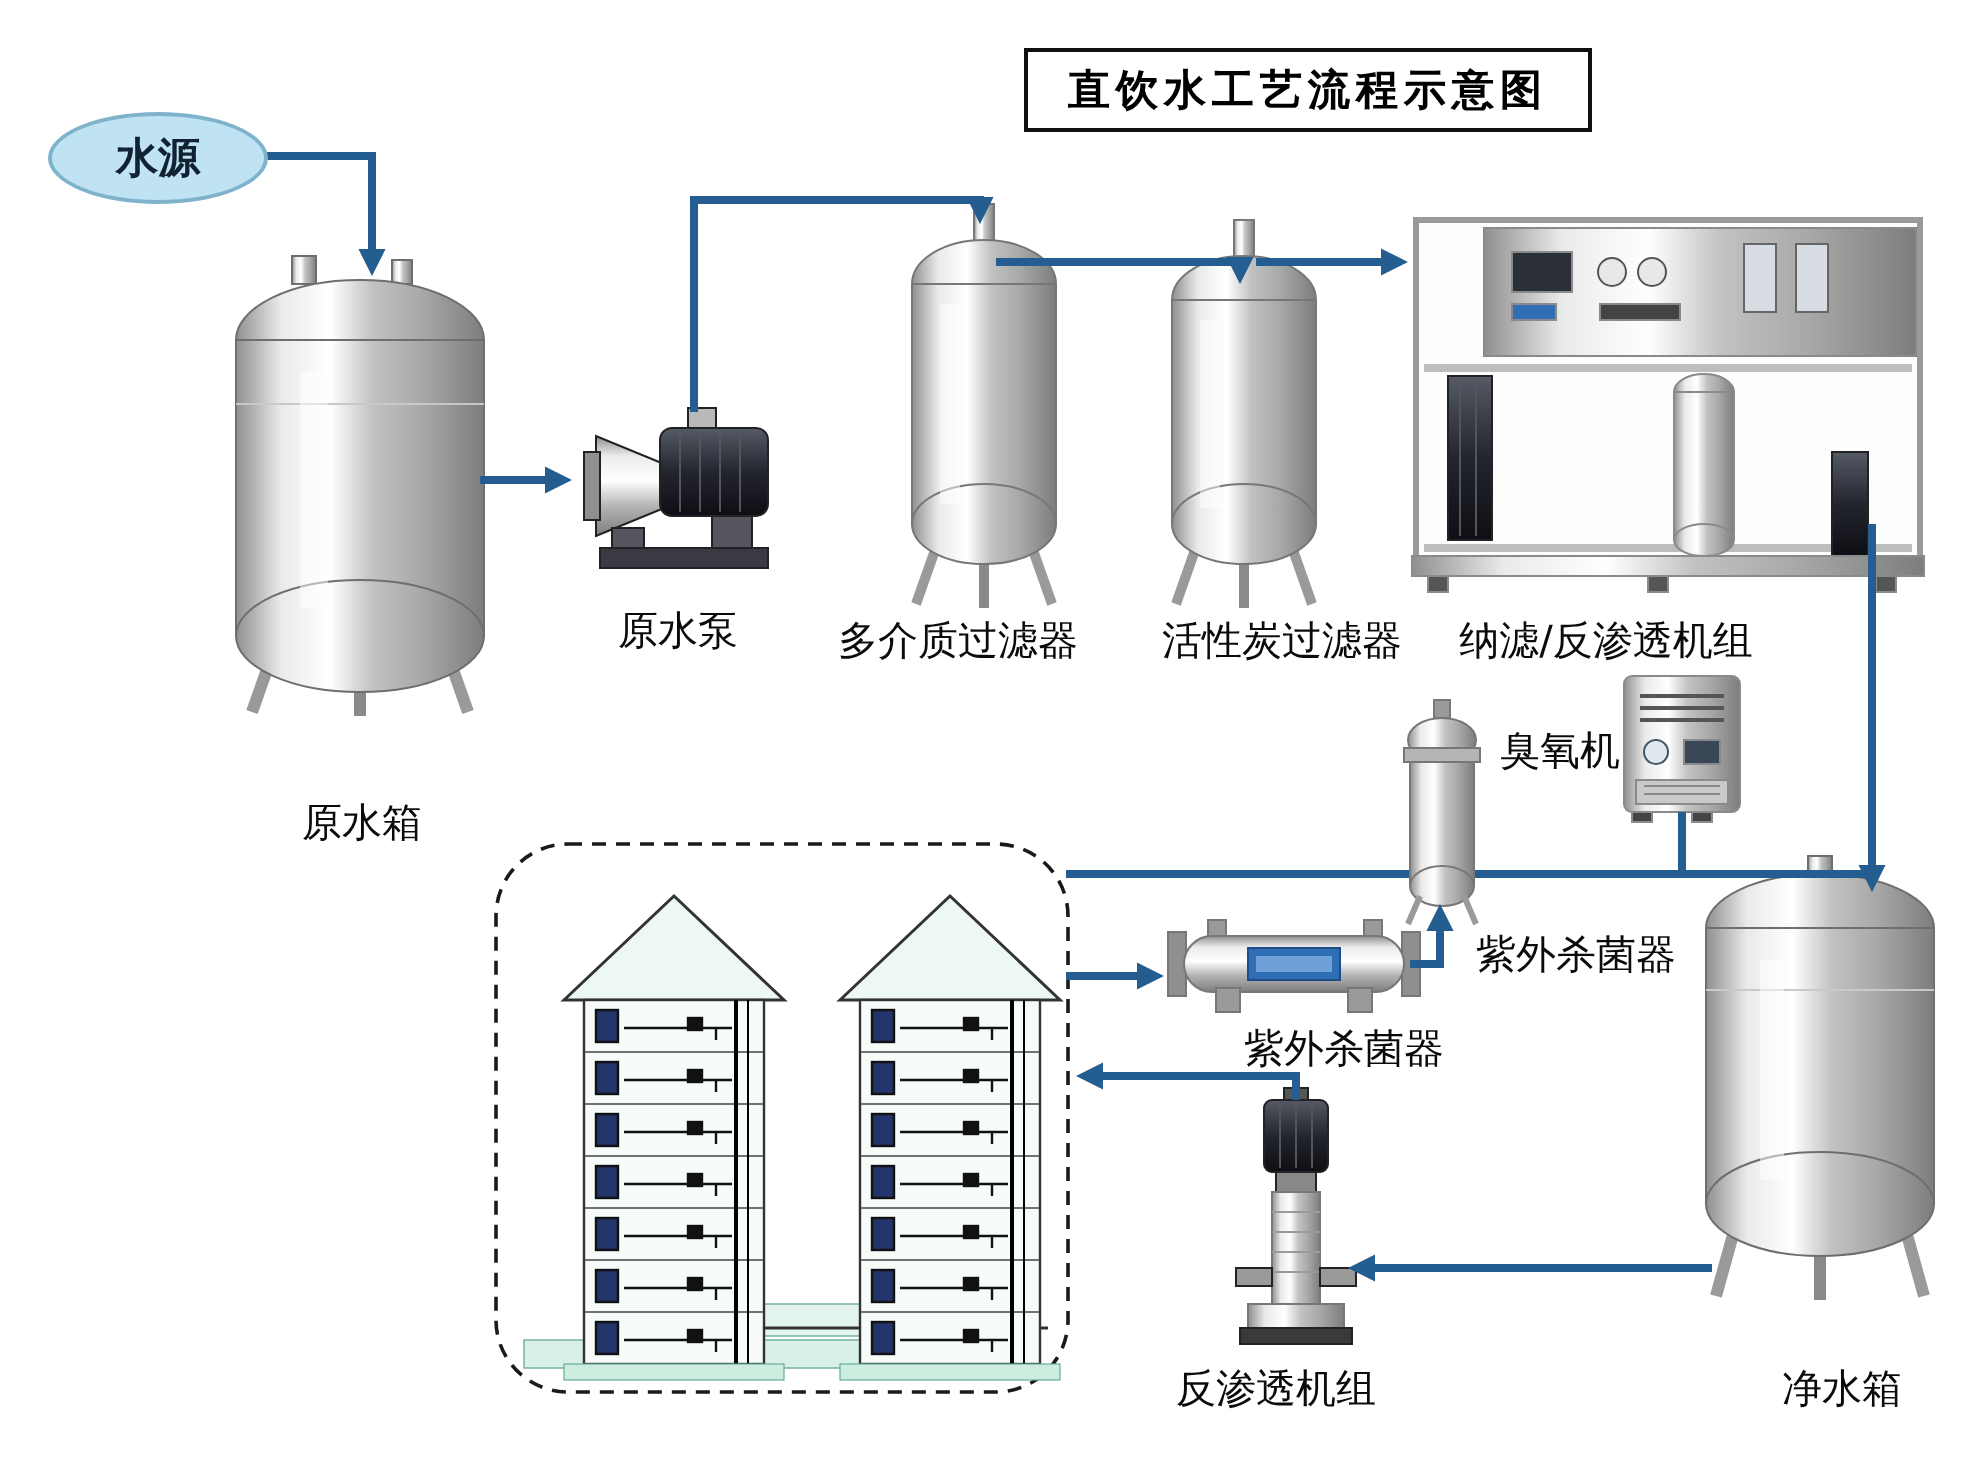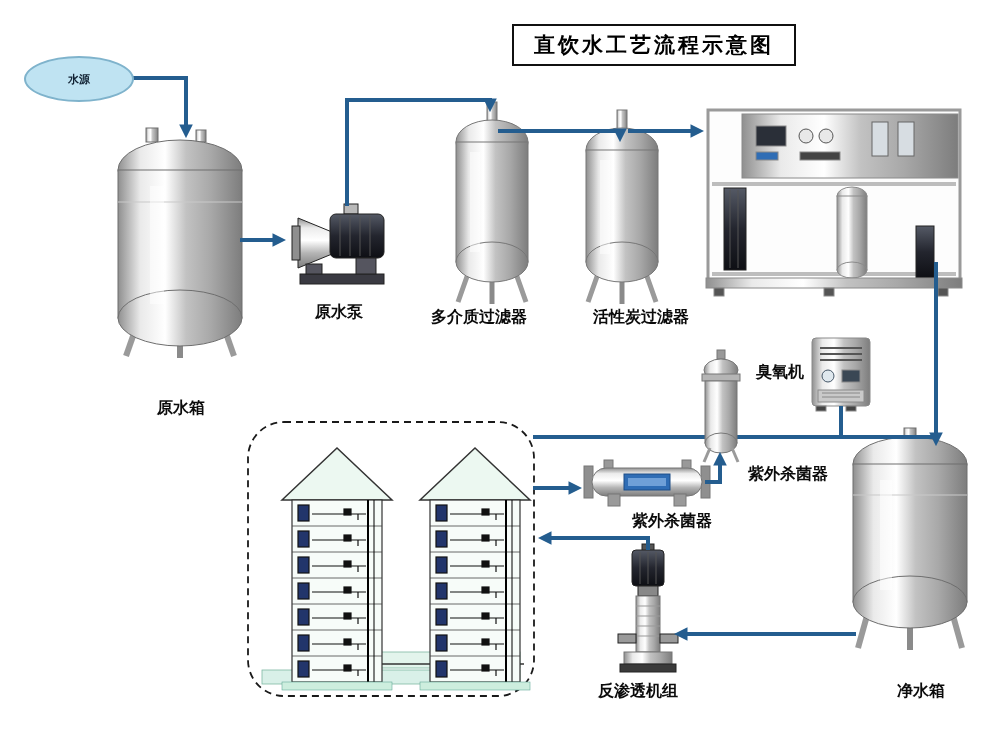--- a/index.html
+++ b/index.html
@@ -12,25 +12,25 @@
   .arrowhead{fill:var(--pipe,#245d8f);}
   .title-box{
     position:absolute;left:512px;top:24px;background:#fff;
     border:2px solid #101010;padding:5px 20px;
     font-size:21px;font-weight:700;letter-spacing:3px;color:#000;white-space:nowrap;
   }
   .source{
     position:absolute;left:24px;top:56px;width:106px;height:42px;border-radius:50%;
     background:var(--source_fill,#bfe3f2);border:2px solid var(--source_border,#7fb3cc);
     display:flex;align-items:center;justify-content:center;
-    font-size:11px;font-weight:700;color:#123;
+    font-size:21px;font-weight:700;color:#123;
   }
   .lbl{
     position:absolute;transform:translateX(-50%);
-    font-size:16px;font-weight:700;color:#0b0b0b;white-space:nowrap;
+    font-size:20px;font-weight:400;color:#0b0b0b;white-space:nowrap;
   }
 </style>
 </head>
 <body>
 
 <div class="canvas">
 
   <svg class="diagram-svg" width="982" height="729" viewBox="0 0 982 729">
     <defs>
       <marker id="arr" viewBox="0 0 10 10" refX="7" refY="5" markerWidth="3.4" markerHeight="3.4" orient="auto">
@@ -274,19 +274,20 @@
   <div class="title-box">直饮水工艺流程示意图</div>
 
   <div class="source">
     <span>水源</span>
   </div>
 
   <div class="lbl" style="left:181px;top:362px;margin-top:36px;">原水箱</div>
   <div class="lbl" style="left:339px;top:302px;">原水泵</div>
   <div class="lbl" style="left:479px;top:307px;">多介质过滤器</div>
   <div class="lbl" style="left:641px;top:307px;">活性炭过滤器</div>
+  <div class="lbl" style="left:803px;top:307px;">纳滤/反渗透机组</div>
   <div class="lbl" style="left:780px;top:362px;">臭氧机</div>
   <div class="lbl" style="left:788px;top:464px;">紫外杀菌器</div>
   <div class="lbl" style="left:638px;top:511px;margin-left:34px;">紫外杀菌器</div>
   <div class="lbl" style="left:638px;top:681px;">反渗透机组</div>
   <div class="lbl" style="left:921px;top:681px;">净水箱</div>
 
 </div>
 
 </body></html>

